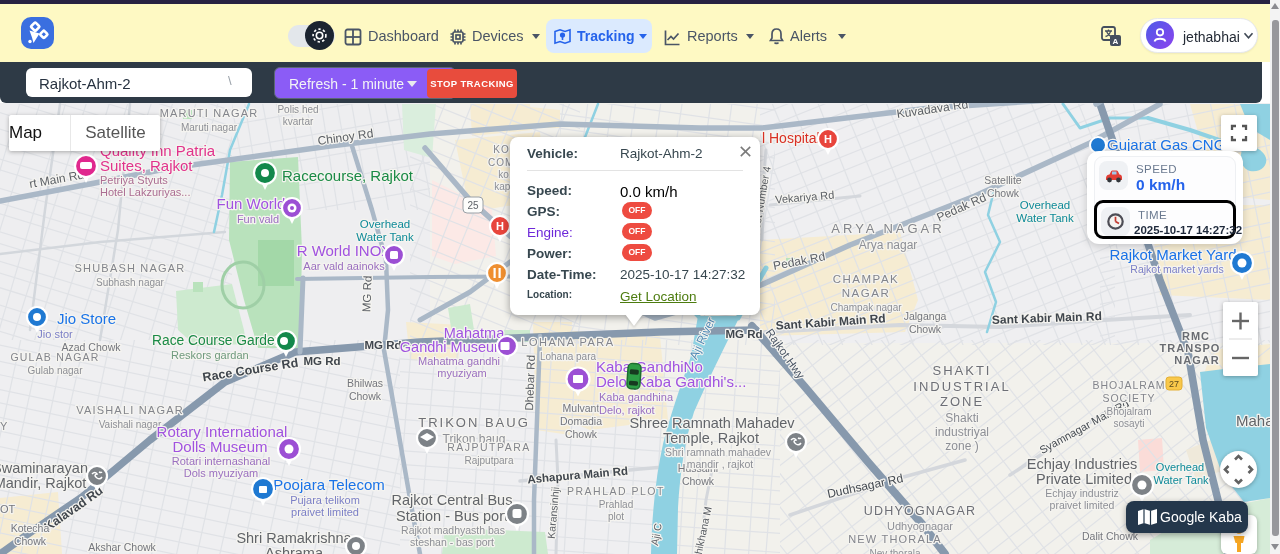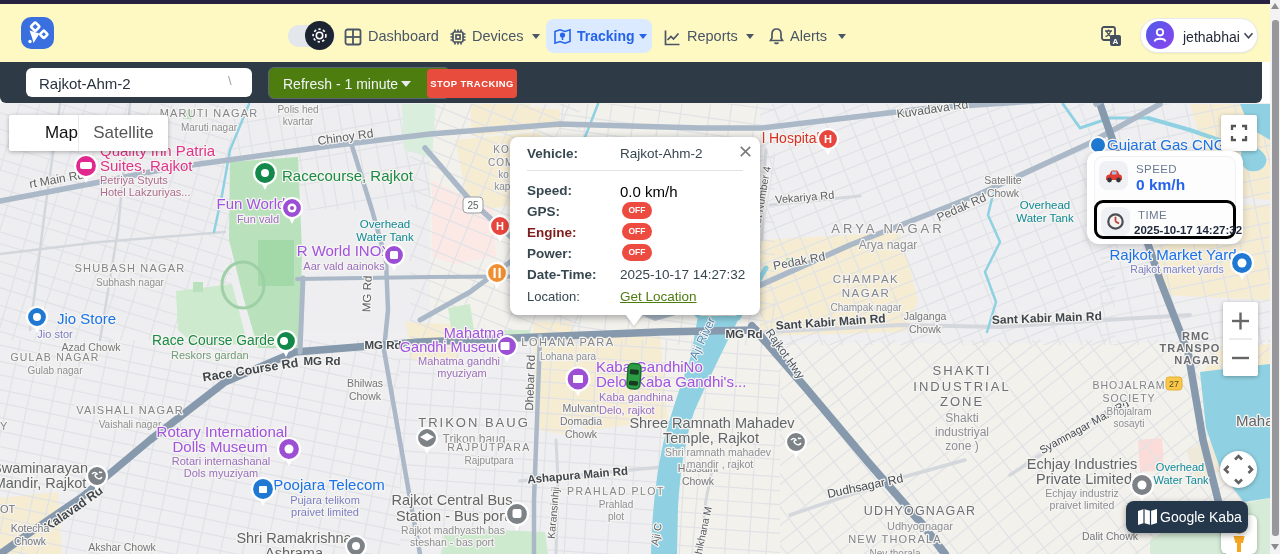--- a/index.html
+++ b/index.html
@@ -91,21 +91,21 @@
   <svg class="abs" style="left:1243px;top:28px" width="11" height="8" viewBox="0 0 12 9">
       <path d="M1.5 1.5 L6 6.5 L10.5 1.5" fill="none" stroke="#3f4854" stroke-width="1.8"></path>
     </svg>
 </div>
 
 <div class="abs" style="left:0;top:62px;width:1262px;height:41px;background:#2e3a46;border-radius:0 0 6px 6px">
   <div class="abs" style="left:26px;top:6px;width:226px;height:29px;background:#fff;border-radius:6px">
     <div class="abs" style="left:13px;top:6.5px;font-size:15px;color:#273240">Rajkot-Ahm-2</div>
     <div class="abs" style="left:202px;top:5px;font-size:13px;color:#9aa1a9">\</div>
   </div>
-  <div class="abs" style="left:268px;top:5px;width:182px;height:32px;background:#4d7c0f;border:1px solid #5c6775;border-radius:6px">
+  <div class="abs" style="left:274px;top:5px;width:182px;height:32px;background:#8b5cf6;border:1px solid #5c6775;border-radius:6px">
     <div class="abs" style="left:14px;top:8px;font-size:14px;color:#f2f4f6;white-space:nowrap">Refresh - 1 minute</div>
     <div class="abs" style="left:132px;top:13px;width:0;height:0;border-left:5.5px solid transparent;border-right:5.5px solid transparent;border-top:6.5px solid #e8eaee"></div>
   </div>
   <div class="abs" style="left:427px;top:7px;width:90px;height:29px;background:#e84c3d;border-radius:4px;color:#fff;font-size:9.5px;font-weight:700;letter-spacing:.4px;text-align:center;line-height:29px;white-space:nowrap">STOP TRACKING</div>
 </div>
 
 <div class="abs" style="left:0;top:103px;width:1270px;height:451px;overflow:hidden">
 <svg width="1270" height="451" viewBox="0 103 1270 451" style="position:absolute;left:0;top:0" font-family="'Liberation Sans',sans-serif">
       <rect x="0" y="103" width="1270" height="451" fill="#f2f1ec"></rect>
       <rect x="0" y="103" width="430" height="260" fill="#eeeef0"></rect>
@@ -1292,21 +1292,21 @@
       <text x="0" y="430" font-size="11" fill="#83858c" text-anchor="start" font-weight="400" stroke="#f5f4f0" stroke-width="2.5" paint-order="stroke" stroke-linejoin="round">Y</text>
       <g transform="rotate(4 634 376)">
 <rect x="627.5" y="363.5" width="13" height="25.5" rx="4.5" fill="#2c9d45" stroke="#1d6e31" stroke-width="1.5"></rect>
 <rect x="629.5" y="369.5" width="9" height="5" rx="1.5" fill="#173a20"></rect>
 <rect x="629.5" y="381" width="9" height="4.5" rx="1.5" fill="#173a20"></rect>
 </g>
     </svg>
 </div>
 
 <div class="abs" style="left:9px;top:115px;height:36px;background:#fff;box-shadow:0 1px 4px rgba(0,0,0,.3);border-radius:2px;display:flex">
-  <div style="width:70px;text-align:right;line-height:36px;font-size:17px;color:#111;font-weight:500;border-right:1px solid #e8e8e8">Map</div>
+  <div style="width:62px;text-align:left;line-height:36px;font-size:17px;color:#111;font-weight:500;border-right:1px solid #e8e8e8">Map</div>
   <div style="width:89px;text-align:center;line-height:36px;font-size:17px;color:#565656">Satellite</div>
 </div>
 
 <div class="abs" style="left:1221px;top:115px;width:36px;height:36px;background:#fff;border-radius:2px;box-shadow:0 1px 4px rgba(0,0,0,.3)">
   <svg width="36" height="36" viewBox="0 0 36 36">
       <g fill="none" stroke="#555" stroke-width="2.3">
     <path d="M11 15 V11 H15 M21 11 H25 V15 M25 21 V25 H21 M15 25 H11 V21"></path>
       </g>
     </svg>
 </div>
@@ -1351,27 +1351,27 @@
 </div>
 
 <div class="abs" style="left:510px;top:137px;width:250px;height:178px;background:#fff;border-radius:8px;box-shadow:0 2px 7px 1px rgba(0,0,0,.3)">
   <div class="abs" style="left:17px;top:9px;font-size:13.5px;color:#37474f;font-weight:700">Vehicle:</div>
   <div class="abs" style="left:110px;top:9px;font-size:13.5px;color:#37474f">Rajkot-Ahm-2</div>
   <div class="abs" style="left:17px;top:33px;width:216px;height:1px;background:#e3e3e3"></div>
   <div class="abs" style="left:17px;top:46px;font-size:13.5px;color:#37474f;font-weight:700">Speed:</div>
   <div class="abs" style="left:110px;top:46px;font-size:15px;color:#000000">0.0 km/h</div>
   <div class="abs" style="left:17px;top:67px;font-size:13.5px;color:#37474f;font-weight:700">GPS:</div>
   <div class="abs" style="left:112px;top:64.5px;width:30px;height:17px;background:#ee4b40;border-radius:9px;color:#fff;font-size:8.5px;font-weight:700;text-align:center;line-height:17px">OFF</div>
-  <div class="abs" style="left:17px;top:88px;font-size:13.5px;color:#7f1d1d;font-weight:700">Engine:</div>
+  <div class="abs" style="left:17px;top:88px;font-size:13.5px;color:#6d28d9;font-weight:400">Engine:</div>
   <div class="abs" style="left:112px;top:85.5px;width:30px;height:17px;background:#ee4b40;border-radius:9px;color:#fff;font-size:8.5px;font-weight:700;text-align:center;line-height:17px">OFF</div>
   <div class="abs" style="left:17px;top:109px;font-size:13.5px;color:#37474f;font-weight:700">Power:</div>
   <div class="abs" style="left:112px;top:106.5px;width:30px;height:17px;background:#ee4b40;border-radius:9px;color:#fff;font-size:8.5px;font-weight:700;text-align:center;line-height:17px">OFF</div>
   <div class="abs" style="left:17px;top:130px;font-size:13.5px;color:#37474f;font-weight:700">Date-Time:</div>
   <div class="abs" style="left:110px;top:130px;font-size:13.5px;color:#37474f;white-space:nowrap">2025-10-17 14:27:32</div>
-  <div class="abs" style="left:17px;top:152px;font-size:13px;color:#37474f;font-weight:400">Location:</div>
+  <div class="abs" style="left:17px;top:152px;font-size:10px;color:#37474f;font-weight:700">Location:</div>
   <div class="abs" style="left:110px;top:152px;font-size:13.5px;color:#4d7c0f;text-decoration:underline">Get Location</div>
   <svg class="abs" style="left:228px;top:7px" width="15" height="15" viewBox="0 0 16 16">
       <g stroke="#7a7a7a" stroke-width="1.7">
         <line x1="3" y1="3" x2="13" y2="13"></line>
         <line x1="13" y1="3" x2="3" y2="13"></line>
       </g>
     </svg>
 </div>
 
 <div class="abs" style="left:625px;top:314px;width:0;height:0;border-left:9px solid transparent;border-right:9px solid transparent;border-top:12px solid #fff;filter:drop-shadow(0 2px 1px rgba(0,0,0,.12))"></div>

